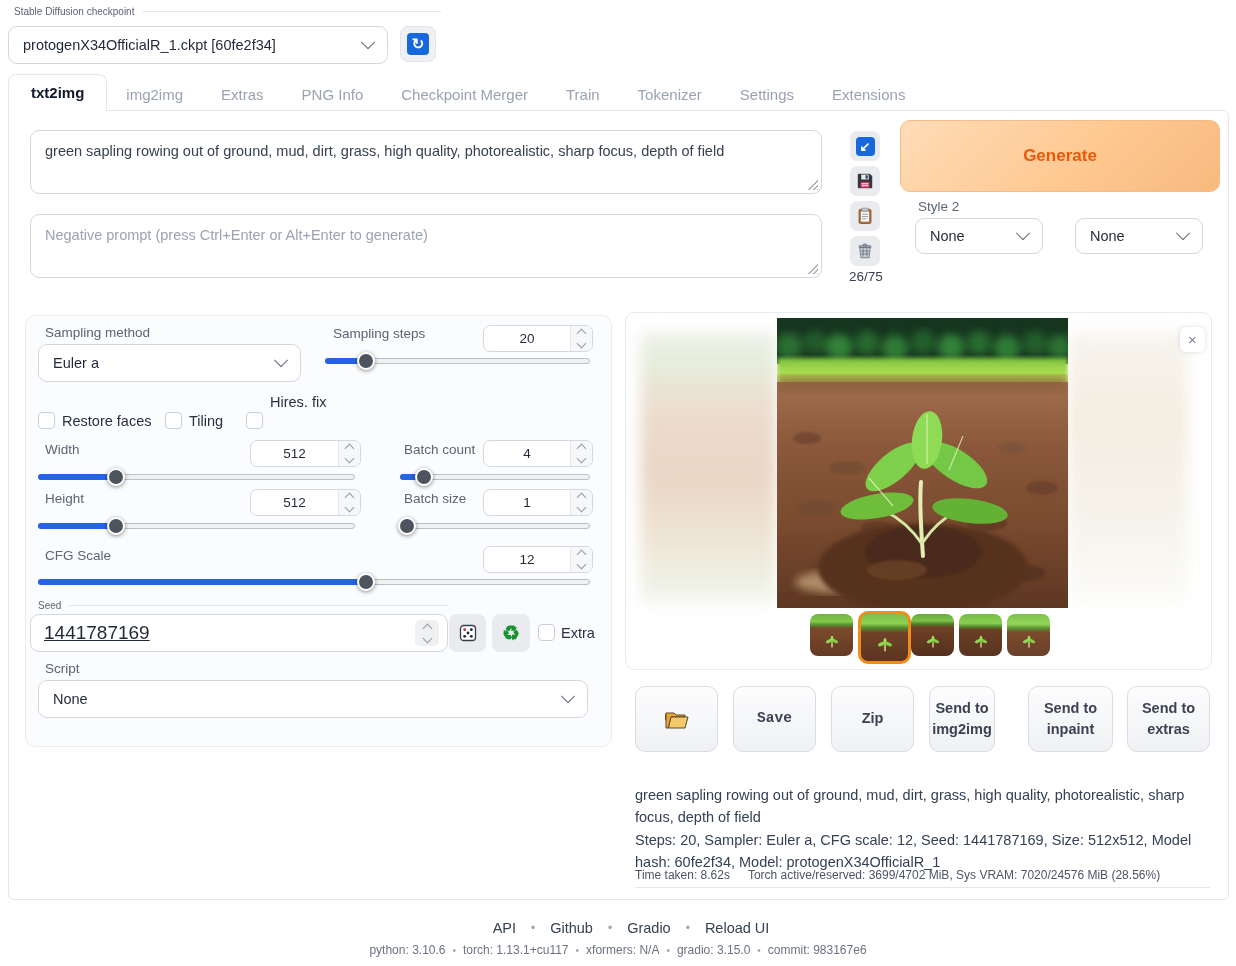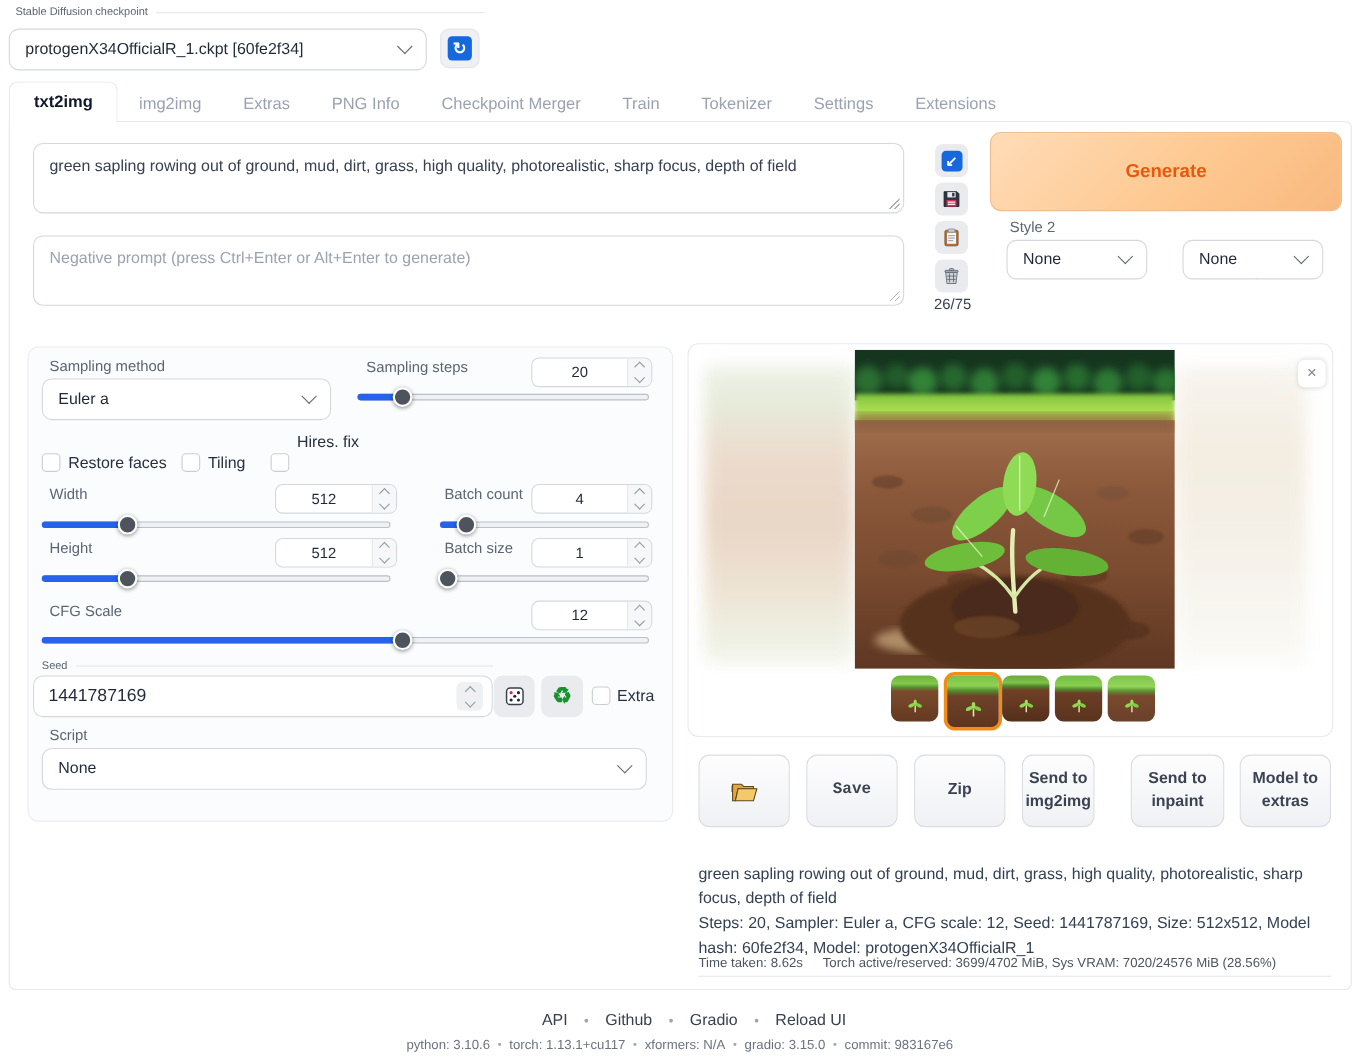--- a/index.html
+++ b/index.html
@@ -43,21 +43,21 @@
   .numin{position:absolute;height:27px;background:#fff;border:1px solid #d4d8de;border-radius:7px;display:flex;box-sizing:border-box;overflow:hidden;}
   .numval{flex:1;display:flex;align-items:center;justify-content:center;font-size:13.5px;color:#1f2937;}
   .spin{width:21px;background:#f6f7f8;border-left:1px solid #e6e8ec;display:flex;flex-direction:column;align-items:center;justify-content:center;gap:3px;cursor:pointer;}
   .chv{width:6px;height:6px;border-left:1.6px solid #949ca6;border-bottom:1.6px solid #949ca6;}
   .chv.up{transform:rotate(135deg);}
   .chv.dn{transform:rotate(-45deg);}
   
   .cb{position:absolute;width:17px;height:17px;border:1.5px solid #c9ced6;border-radius:4px;background:#fff;box-sizing:border-box;cursor:pointer;}
   
   .seedin{position:absolute;background:#fff;border:1px solid #d4d8de;border-radius:9px;display:flex;align-items:center;box-sizing:border-box;padding:0 8px 0 13px;}
-  .seedval{flex:1;font-size:16px;color:#1f2937;}
+  .seedval{flex:1;font-size:19px;color:#1f2937;text-decoration:underline;}
   .seedspin{width:24px;height:26px;background:#eef0f2;border-radius:5px;display:flex;flex-direction:column;align-items:center;justify-content:center;gap:3px;cursor:pointer;}
   
   .gal{position:absolute;border:1px solid #e8eaee;background:#fff;border-radius:10px;}
   .ghost{position:absolute;filter:blur(7px);border-radius:6px;}
   .closebtn{position:absolute;width:25px;height:25px;background:#fff;border-radius:6px;box-shadow:0 0 5px rgba(0,0,0,.14);display:flex;align-items:center;justify-content:center;color:#7b8494;font-size:15px;cursor:pointer;}
   .thumb{position:absolute;border-radius:8px;overflow:hidden;cursor:pointer;display:flex;align-items:flex-end;justify-content:center;}
   .thumb.sel{border:3px solid #f28c18;border-radius:10px;}
   .act{position:absolute;background:linear-gradient(180deg,#fdfdfe,#eff1f4);border:1px solid #d9dde2;border-radius:10px;display:flex;align-items:center;justify-content:center;text-align:center;font-size:14.5px;font-weight:700;color:#3b4353;padding:6px;box-sizing:border-box;line-height:1.45;cursor:pointer;}
   .info{position:absolute;font-size:14.5px;line-height:1.5;color:#334155;}
   .info-sm{position:absolute;font-size:12px;color:#4b5563;display:flex;gap:18px;}
@@ -430,21 +430,21 @@
 <div class="act" style="left:831px;top:686px;width:83px;height:66px;">
   <span>Zip</span>
 </div>
 <div class="act" style="left:929px;top:686px;width:66px;height:66px;">
   <span>Send to img2img</span>
 </div>
 <div class="act" style="left:1028px;top:686px;width:85px;height:66px;">
   <span>Send to inpaint</span>
 </div>
 <div class="act" style="left:1127px;top:686px;width:83px;height:66px;">
-  <span>Model to extras</span>
+  <span>Send to extras</span>
 </div>
 
 <div class="info" style="left:635px;top:785px;width:575px;">green sapling rowing out of ground, mud, dirt, grass, high quality, photorealistic, sharp focus, depth of field</div>
 <div class="info" style="left:635px;top:830px;width:575px;">Steps: 20, Sampler: Euler a, CFG scale: 12, Seed: 1441787169, Size: 512x512, Model hash: 60fe2f34, Model: protogenX34OfficialR_1</div>
 <div class="info-sm" style="left:635px;top:868px;width:575px;">
   <span>Time taken: 8.62s</span>
   <span>Torch active/reserved: 3699/4702 MiB, Sys VRAM: 7020/24576 MiB (28.56%)</span>
 </div>
 <div class="divider" style="left:635px;top:887px;width:575px;"></div>
 

